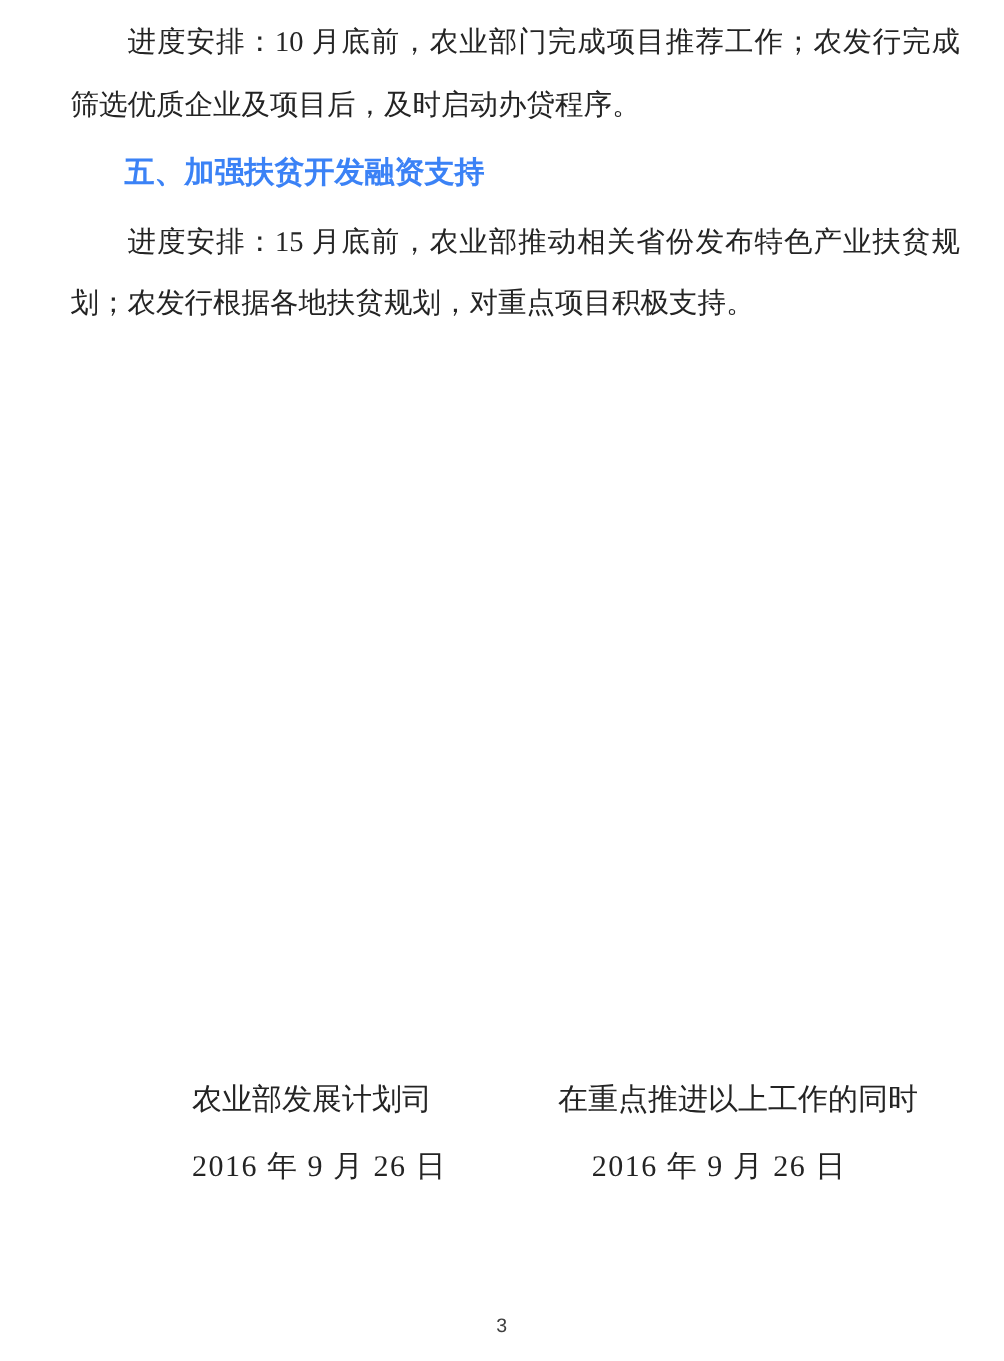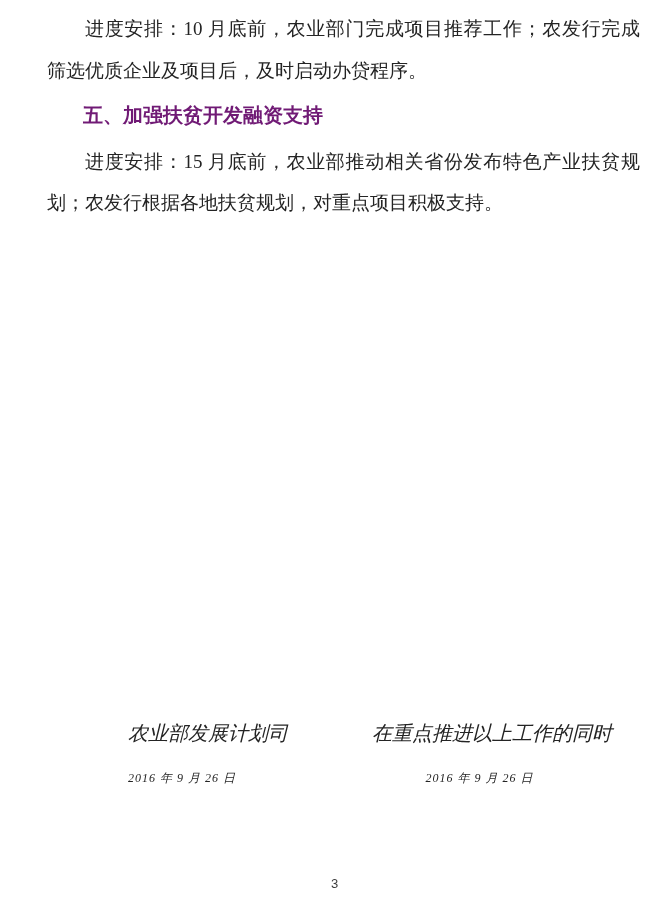--- a/index.html
+++ b/index.html
@@ -26,30 +26,29 @@
     margin: 4px;
     text-indent: 2em;
   }
   .heading {
     margin: 0;
     text-indent: 2em;
     font-size: 20px;
     font-weight: 700;
     line-height: 41.5px;
     font-family: "Liberation Sans", "DejaVu Sans", sans-serif;
-    color: #701a75;
+    color: #3b82f6;
     text-align: left;
   }
   .signatures {
     position: absolute;
     top: 713px;
     left: 0;
     width: 669px;
     height: 100px;
-    font-style: italic;
   }
   .sig-col {
     position: absolute;
     top: 0;
   }
   .sig-col.left {
     left: 128px;
     width: 190px;
     text-align: left;
   }
@@ -57,21 +56,21 @@
     left: 372px;
     width: 215px;
     text-align: center;
   }
   .sig-org {
     font-size: 20px;
     line-height: 40px;
     white-space: nowrap;
   }
   .sig-date {
-    font-size: 12px;
+    font-size: 20px;
     line-height: 40px;
     margin-top: 5px;
     white-space: nowrap;
     letter-spacing: 1px;
   }
   .page-number {
     position: absolute;
     top: 876px;
     left: 0;
     width: 100%;

